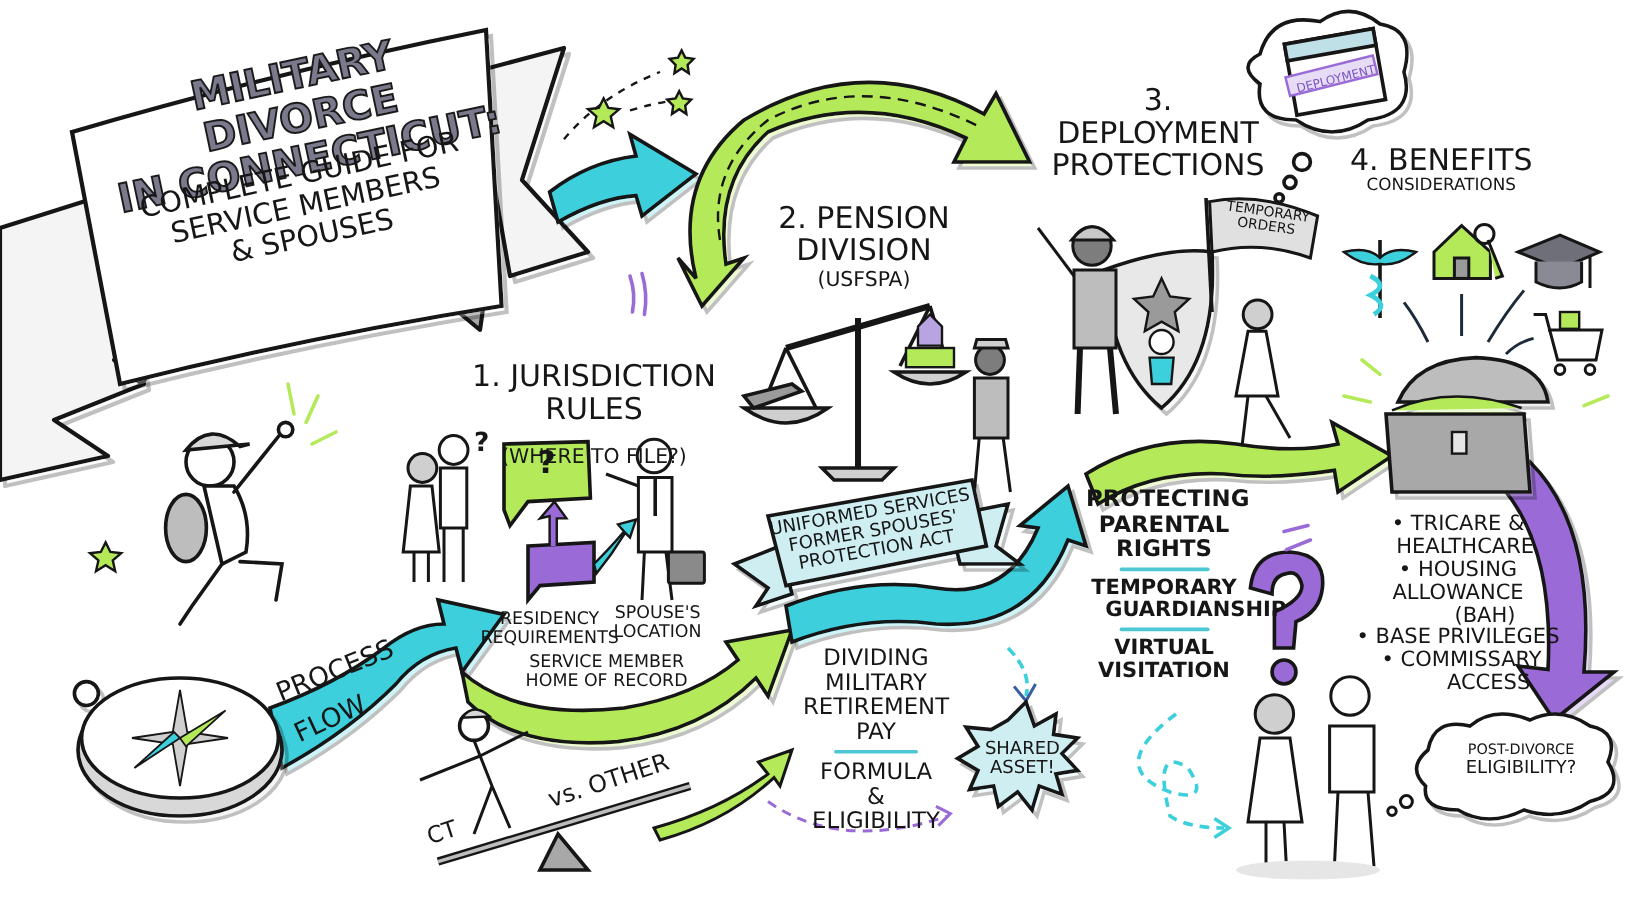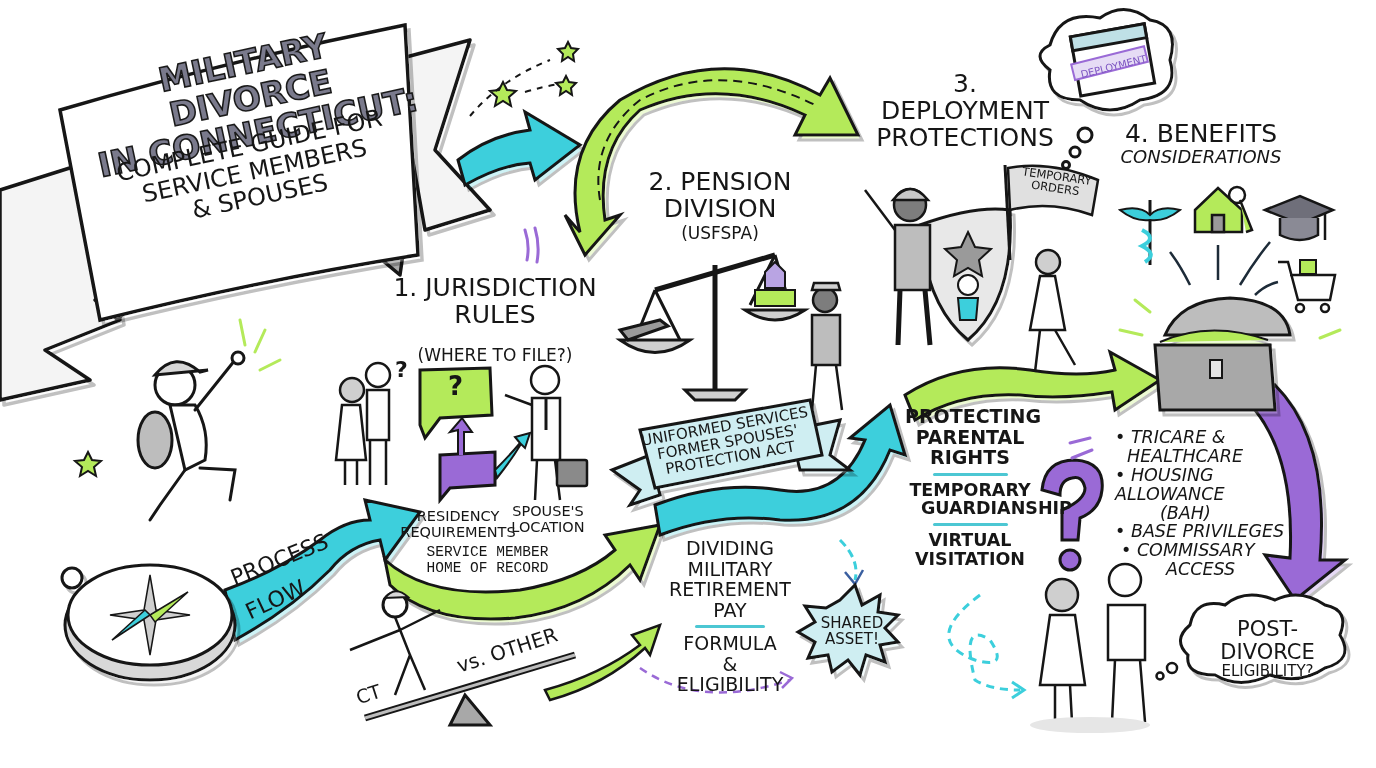--- a/index.html
+++ b/index.html
@@ -7,21 +7,21 @@
   .abs { position: absolute; }
   .t { font-family: "DejaVu Sans", sans-serif; text-transform: uppercase; color: #161616; line-height: 1.08; text-align: center; }
   .layer { position: absolute; left: 0; top: 0; }
   .line { display: block; }
   .title-main { font-weight: bold; font-size: 33px; color: #7a7a8c; -webkit-text-stroke: 1.6px #1a1a1a; letter-spacing: 0px; }
   .title-sub { font-size: 24px; color: #161616; }
   .heading { font-size: 25px; font-weight: normal; }
   .sub { font-size: 17px; }
   .small { font-size: 14.5px; }
   .mid { font-size: 19px; }
-  .bul { font-size: 17.5px; text-align: left; font-style: italic; }
+  .bul { font-size: 17.5px; text-align: center; }
   .divider { width: 110px; height: 3px; background: #4cc7d3; margin: 5px auto; border-radius: 2px; }
 </style>
 </head>
 <body>
 
 <svg class="layer" width="1376" height="768" viewBox="0 0 1376 768">
   <defs>
     <filter id="sh" x="-10%" y="-10%" width="130%" height="130%">
       <feOffset dx="4" dy="5"></feOffset>
         <feComponentTransfer>
@@ -268,36 +268,36 @@
   <span class="line title-sub">SERVICE MEMBERS</span>
   <span class="line title-sub">&amp; SPOUSES</span>
 </div>
 
 <div class="abs t" style="left:228px; top:548px; font-size:22px; transform: rotate(-22deg);">PROCESS</div>
 <div class="abs t" style="left:244px; top:588px; font-size:22px; transform: rotate(-25deg);">FLOW</div>
 
 <div class="abs t" style="left:356px; top:684px; font-size:19px; transform: rotate(-18deg);">CT</div>
 <div class="abs t" style="left:455px; top:640px; font-size:20px; text-transform:none; transform: rotate(-18deg);">vs. OTHER</div>
 
-<div class="abs t" style="left:385px; top:274px; width:220px;">
+<div class="abs t" style="left:385px; top:300px; width:220px;">
   <span class="line heading">1. JURISDICTION</span>
   <span class="line heading">RULES</span>
   <span class="line sub" style="margin-top:18px;">(WHERE TO FILE?)</span>
 </div>
 <div class="abs t" style="left:448px; top:372px; font-size:26px; font-weight:bold;">?</div>
 <div class="abs t" style="left:395px; top:358px; font-size:22px; font-weight:bold;">?</div>
 <div class="abs t" style="left:398px; top:509px; width:120px;">
   <span class="line small">RESIDENCY</span>
   <span class="line small">REQUIREMENTS</span>
 </div>
 <div class="abs t" style="left:508px; top:504px; width:80px;">
   <span class="line small">SPOUSE'S</span>
   <span class="line small">LOCATION</span>
 </div>
-<div class="abs t" style="left:420px; top:545px; width:135px;font-family:Liberation Mono, monospace;">
+<div class="abs t" style="left:438px; top:545px; width:135px;">
   <span class="line small">SERVICE MEMBER</span>
   <span class="line small">HOME OF RECORD</span>
 </div>
 
 <div class="abs t" style="left:640px; top:168px; width:160px;">
   <span class="line heading">2. PENSION</span>
   <span class="line heading">DIVISION</span>
   <span class="line sub" style="margin-top:2px;">(USFSPA)</span>
 </div>
 <div class="abs t" style="left:640px; top:418px; width:175px; transform: rotate(-10deg);">
@@ -336,24 +336,24 @@
   <div class="divider" style="width:75px;"></div>
   <span class="line mid" style="font-size:17.5px;">TEMPORARY</span>
   <span class="line mid" style="font-size:17.5px;margin-left:16px;">GUARDIANSHIP</span>
   <div class="divider" style="width:75px;"></div>
   <span class="line mid" style="font-size:17.5px;">VIRTUAL</span>
   <span class="line mid" style="font-size:17.5px;">VISITATION</span>
 </div>
 
 <div class="abs t" style="left:1096px; top:120px; width:210px;">
   <span class="line heading">4. BENEFITS</span>
-  <span class="line heading" style="font-size:18px;font-style:italic;">CONSIDERATIONS</span>
+  <span class="line heading" style="font-size:14px;">CONSIDERATIONS</span>
 </div>
 <div class="abs t" style="left:1115px; top:428px; width:200px;">
   <div class="bul">• <span>TRICARE &amp;</span><br><span style="padding-left:12px;">HEALTHCARE</span></div>
   <div class="bul">• <span>HOUSING ALLOWANCE</span><br><span style="padding-left:45px;">(BAH)</span></div>
   <div class="bul">• <span>BASE PRIVILEGES</span></div>
   <div class="bul" style="padding-left:6px;">• <span>COMMISSARY</span><br><span style="padding-left:45px;">ACCESS</span></div>
 </div>
 <div class="abs t" style="left:1195px; top:618px; width:145px;">
-  <span class="line" style="font-size:21px;">POST-DIVORCE</span>
+  <span class="line" style="font-size:12px;">POST-DIVORCE</span>
   <span class="line" style="font-size:15px;">ELIGIBILITY?</span>
 </div>
 
 </body></html>

